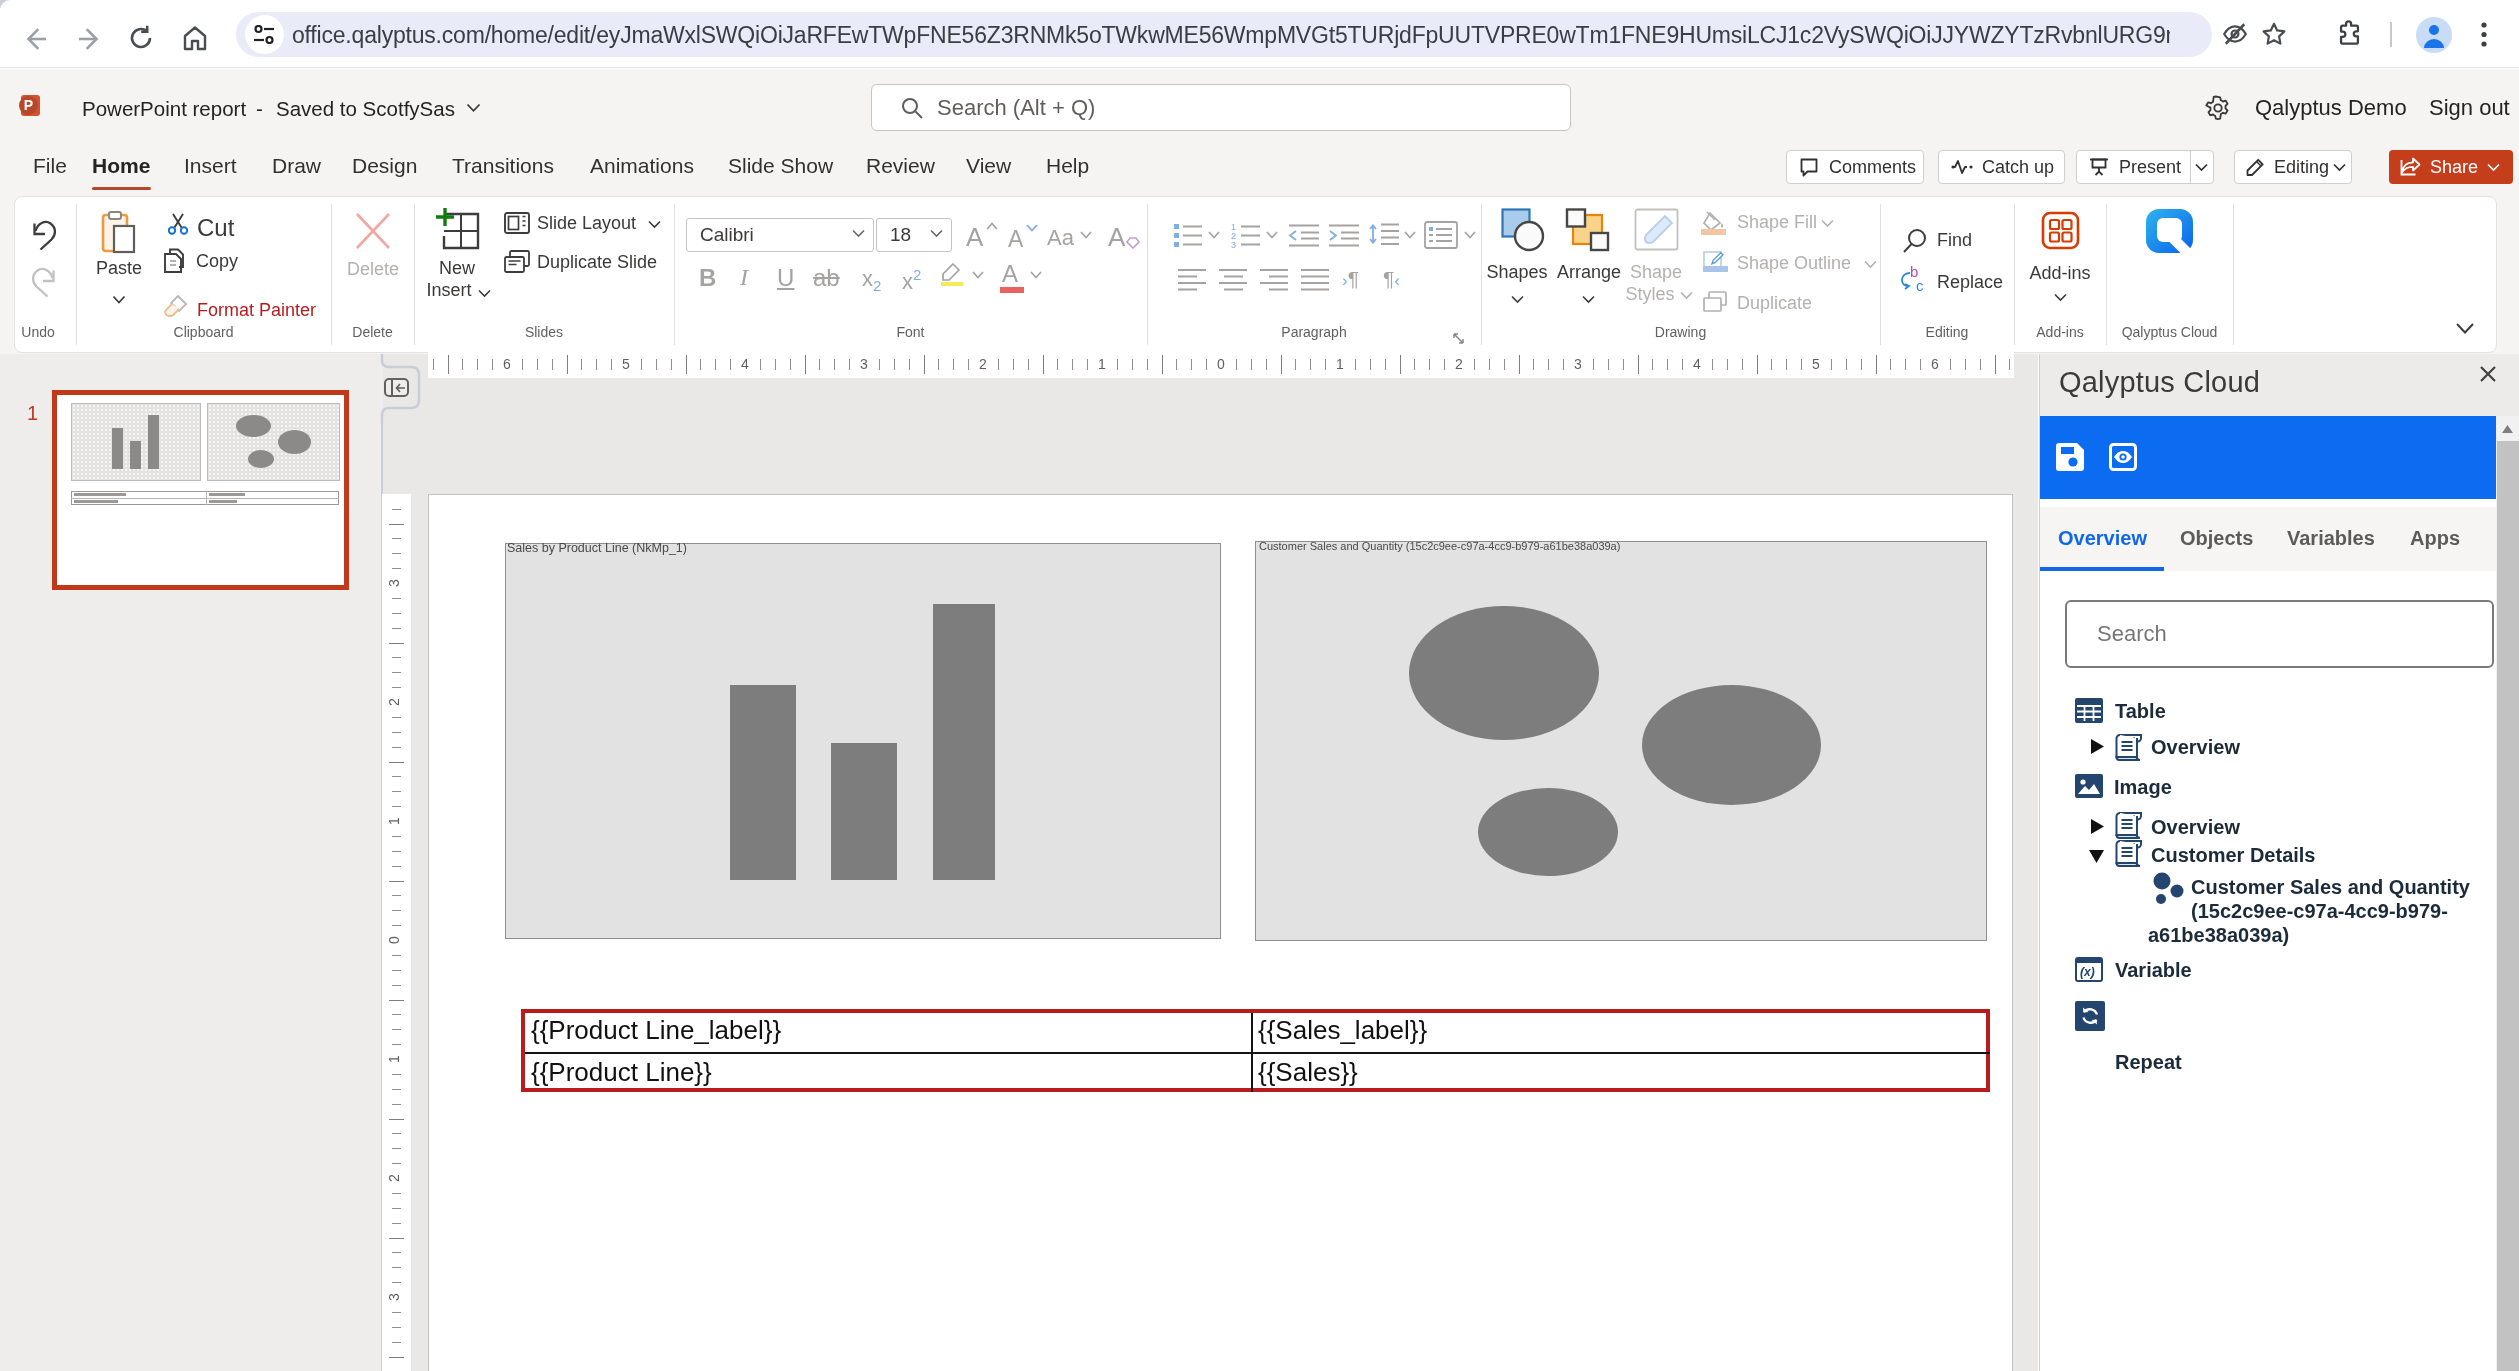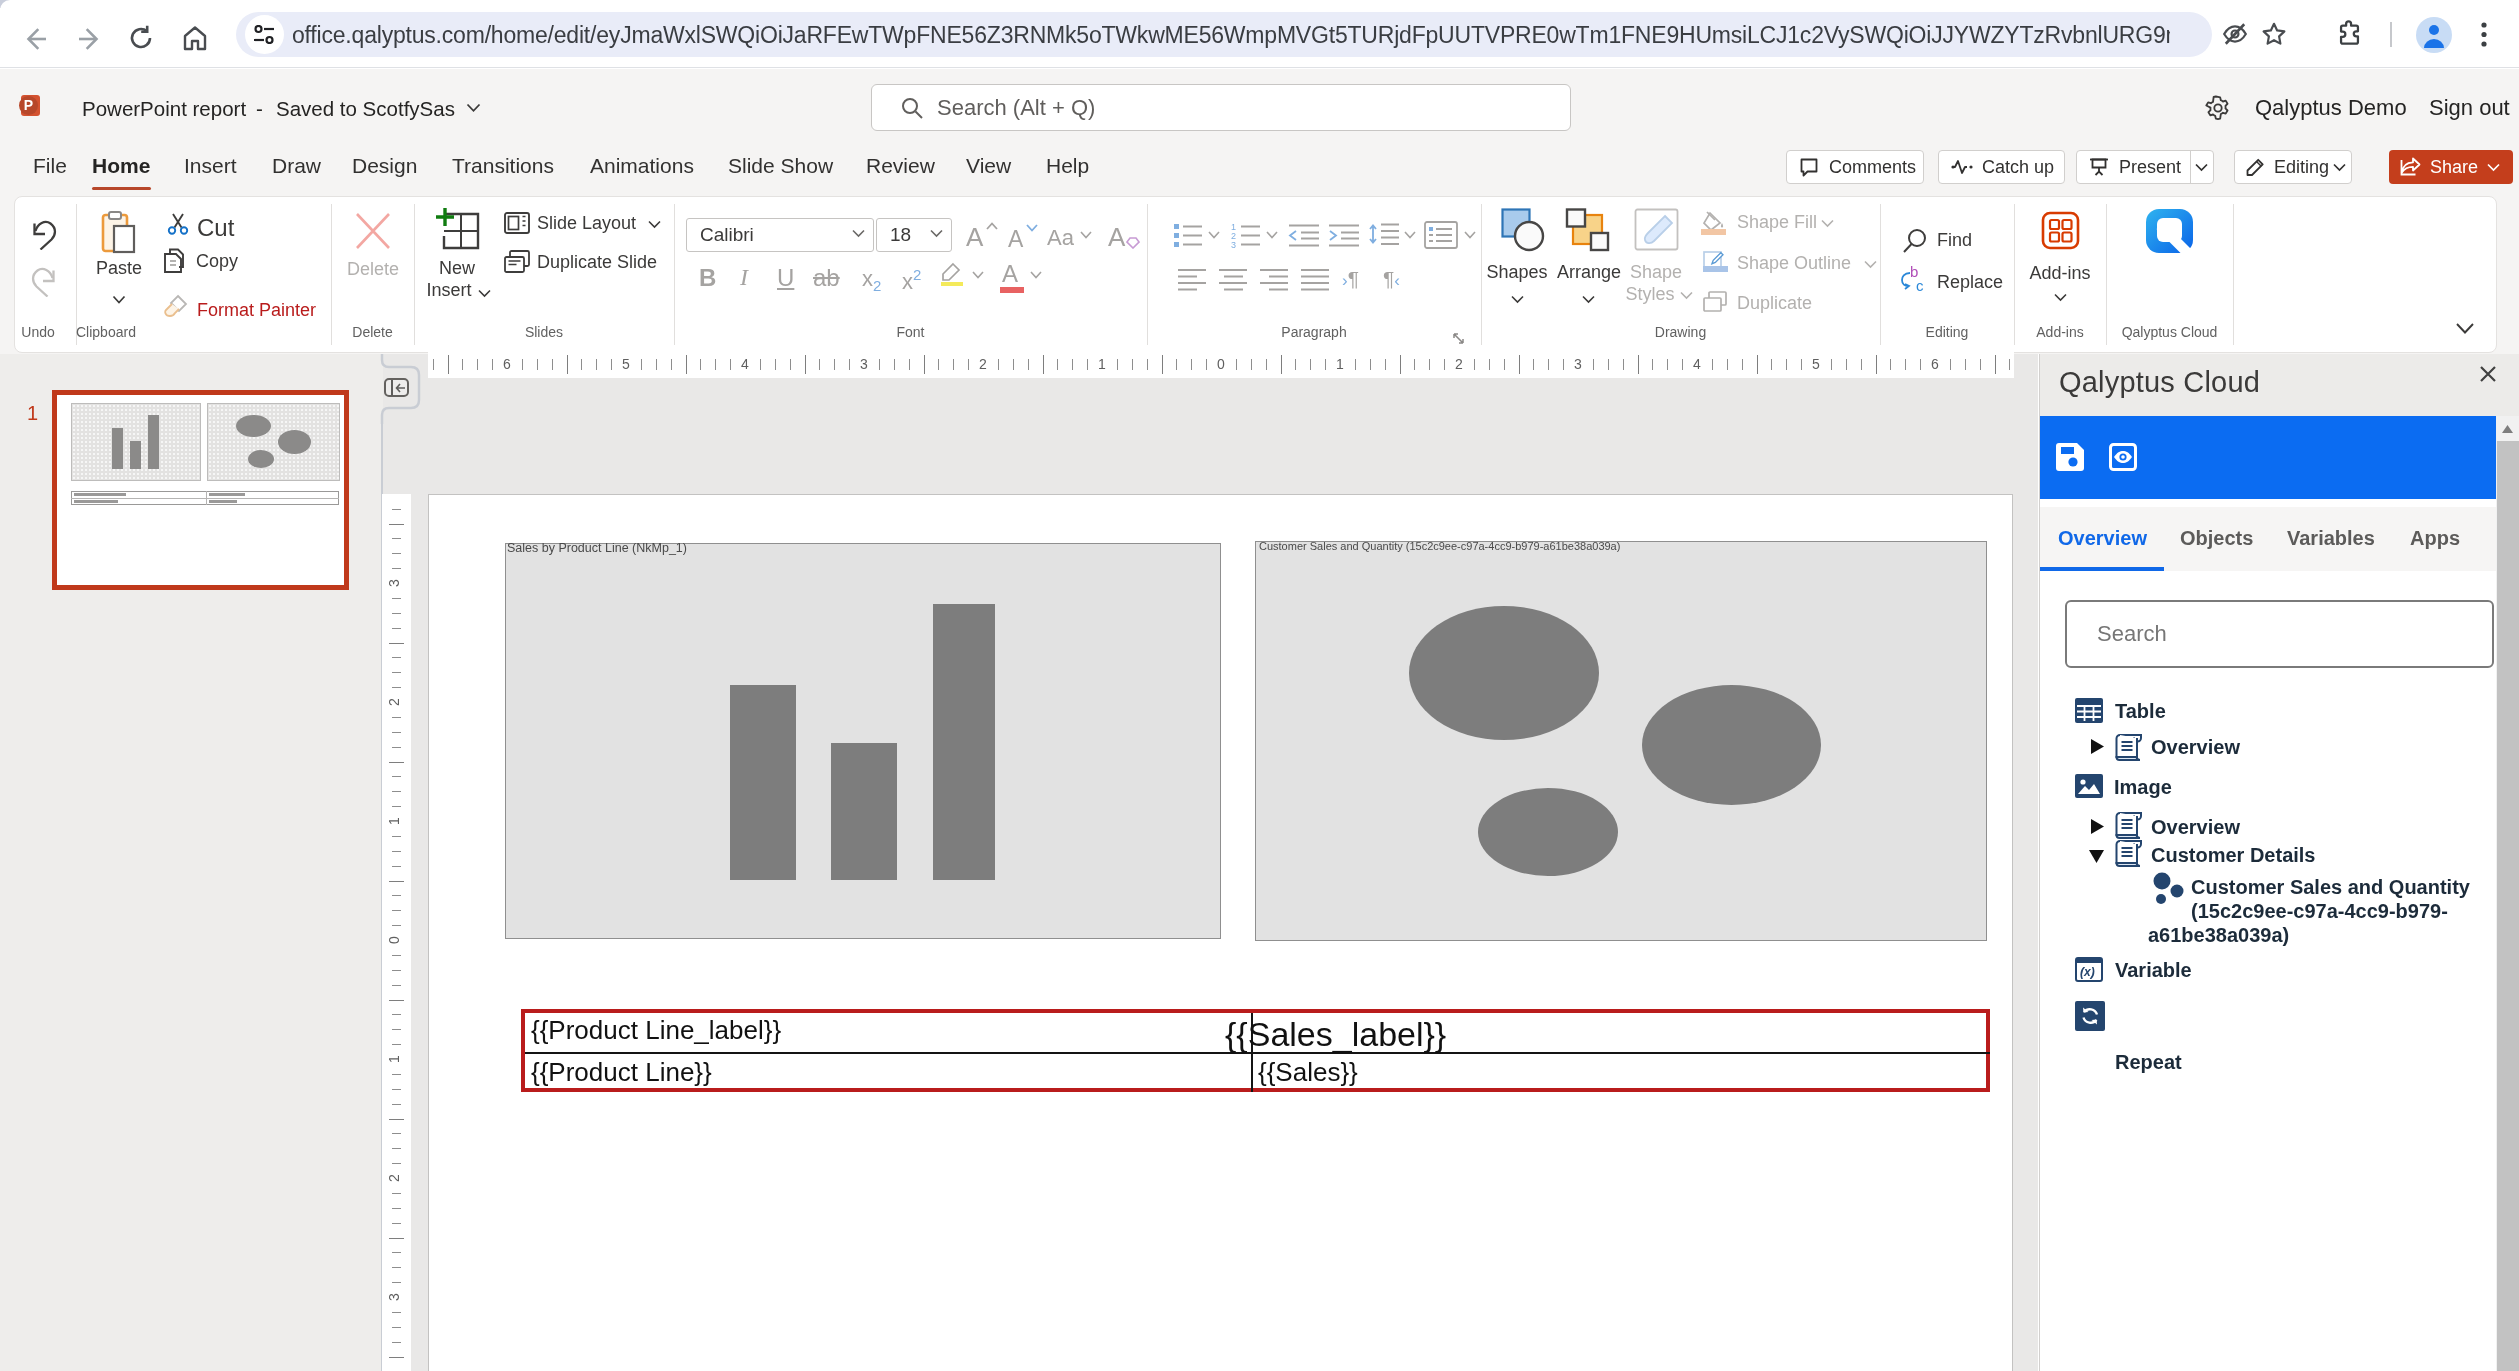--- a/index.html
+++ b/index.html
@@ -172,21 +172,21 @@
   <div class="abs" style="left:414px;top:204px;width:1px;height:141px;background:#e1dfdd;"></div>
   <div class="abs" style="left:674px;top:204px;width:1px;height:141px;background:#e1dfdd;"></div>
   <div class="abs" style="left:1147px;top:204px;width:1px;height:141px;background:#e1dfdd;"></div>
   <div class="abs" style="left:1481px;top:204px;width:1px;height:141px;background:#e1dfdd;"></div>
   <div class="abs" style="left:1880px;top:204px;width:1px;height:141px;background:#e1dfdd;"></div>
   <div class="abs" style="left:2014px;top:204px;width:1px;height:141px;background:#e1dfdd;"></div>
   <div class="abs" style="left:2106px;top:204px;width:1px;height:141px;background:#e1dfdd;"></div>
   <div class="abs" style="left:2233px;top:204px;width:1px;height:141px;background:#e1dfdd;"></div>
 
   <div class="abs nowrap" style="left:0px;top:324px;width:76px;text-align:center;font-size:14px;color:#616161;">Undo</div>
-  <div class="abs nowrap" style="left:76px;top:324px;width:255px;text-align:left;font-size:14px;color:#616161;">Clipboard</div>
+  <div class="abs nowrap" style="left:76px;top:324px;width:255px;text-align:center;font-size:14px;color:#616161;">Clipboard</div>
   <div class="abs nowrap" style="left:331px;top:324px;width:83px;text-align:center;font-size:14px;color:#616161;">Delete</div>
   <div class="abs nowrap" style="left:414px;top:324px;width:260px;text-align:center;font-size:14px;color:#616161;">Slides</div>
   <div class="abs nowrap" style="left:674px;top:324px;width:473px;text-align:center;font-size:14px;color:#616161;">Font</div>
   <div class="abs nowrap" style="left:1147px;top:324px;width:334px;text-align:center;font-size:14px;color:#616161;">Paragraph</div>
   <div class="abs nowrap" style="left:1481px;top:324px;width:399px;text-align:center;font-size:14px;color:#616161;">Drawing</div>
   <div class="abs nowrap" style="left:1880px;top:324px;width:134px;text-align:center;font-size:14px;color:#616161;">Editing</div>
   <div class="abs nowrap" style="left:2014px;top:324px;width:92px;text-align:center;font-size:14px;color:#616161;">Add-ins</div>
   <div class="abs nowrap" style="left:2106px;top:324px;width:127px;text-align:center;font-size:14px;color:#616161;">Qalyptus Cloud</div>
   <svg class="abs" style="left:2455px;top:322px;" width="20" height="13" viewBox="0 0 20 13">
       <path d="M2 2 10 10.5 18 2" stroke="#3b3a39" stroke-width="1.9" fill="none"></path>
@@ -684,21 +684,21 @@
   <div class="abs" style="left:1255px;top:541px;width:732px;height:400px;background:#e2e2e2;border:1px solid #8f8f8f;"></div>
   <div class="abs nowrap" style="left:1259px;top:540px;font-size:11px;color:#4a4a4a;">Customer Sales and Quantity (15c2c9ee-c97a-4cc9-b979-a61be38a039a)</div>
   <div class="abs" style="left:1409px;top:606px;width:190px;height:134px;background:#7d7d7d;border-radius:50%;"></div>
   <div class="abs" style="left:1642px;top:685px;width:179px;height:120px;background:#7d7d7d;border-radius:50%;"></div>
   <div class="abs" style="left:1478px;top:788px;width:140px;height:88px;background:#7d7d7d;border-radius:50%;"></div>
 
   <div class="abs" id="slidetable" style="left:521px;top:1009px;width:1469px;height:83px;border:4px solid #b91c1c;">
     <div class="abs" style="left:0;top:39px;width:1465px;height:2px;background:#141414;"></div>
     <div class="abs" style="left:726px;top:0;width:2px;height:79px;background:#141414;"></div>
     <div class="abs nowrap" style="left:6px;top:2px;font-size:26px;color:#111;">{{Product Line_label}}</div>
-    <div class="abs nowrap" style="left:700px;top:2px;font-size:34px;color:#111;">{{Sales_label}}</div>
+    <div class="abs nowrap" style="left:733px;top:2px;font-size:26px;color:#111;">{{Sales_label}}</div>
     <div class="abs nowrap" style="left:6px;top:44px;font-size:26px;color:#111;">{{Product Line}}</div>
     <div class="abs nowrap" style="left:733px;top:44px;font-size:26px;color:#111;">{{Sales}}</div>
   </div>
 
   <div class="abs" id="rightpanel" style="left:2039px;top:354px;width:480px;height:1017px;background:#ffffff;border-left:1px solid #d2d0ce;"></div>
 
   <div class="abs" style="left:2040px;top:354px;width:479px;height:62px;background:#ecebe9;"></div>
   <div class="abs nowrap" style="left:2059px;top:366px;font-size:29px;color:#3b3a39;letter-spacing:0.2px;">Qalyptus Cloud</div>
   <svg class="abs" style="left:2480px;top:366px;" width="16" height="16" viewBox="0 0 16 16">
       <path d="M1 1 15 15 M15 1 1 15" stroke="#404040" stroke-width="2.2"></path>

